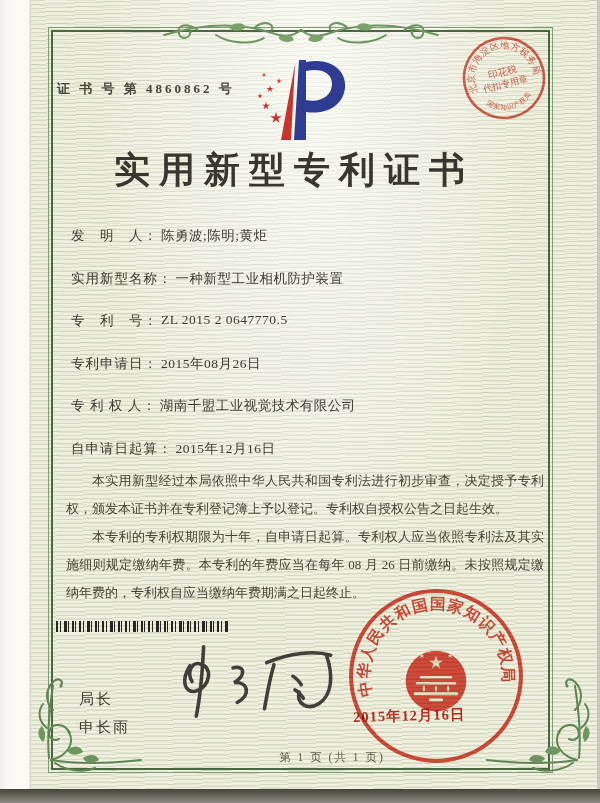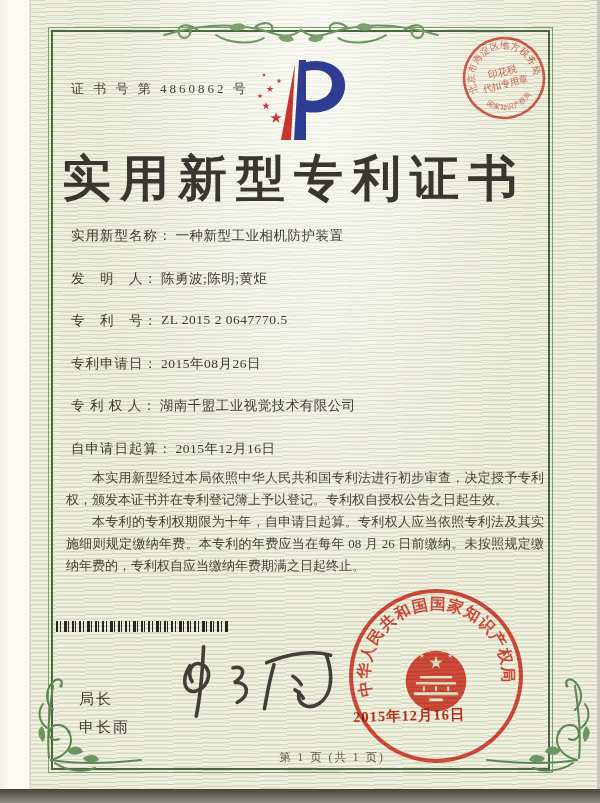--- a/index.html
+++ b/index.html
@@ -19,34 +19,34 @@
   .scan-shadow { position:absolute; left:0; bottom:0; width:600px; height:14px;
                  background:linear-gradient(#454439,#8f8d83); }
   .scan-right { position:absolute; right:0; top:0; width:3px; height:789px; background:#c9c8bf; }
 
   .frame { position:absolute; left:17px; top:27px; width:505px; height:746px;
            border:1px solid #7d9c6f; }
   .frame-inner { position:absolute; inset:2px; border:2px solid #49683f; }
 
   .ornament { position:absolute; pointer-events:none; }
 
-  .cert-no { position:absolute; left:40px; top:80px; font-size:13px; letter-spacing:3px; color:#47453c; }
+  .cert-no { position:absolute; left:26px; top:80px; font-size:13px; letter-spacing:3px; color:#47453c;font-weight:bold; }
 
   .logo { position:absolute; left:222px; top:56px; width:104px; height:92px; }
 
   .title { position:absolute; left:17px; top:146px; width:483px; text-align:center;
-           font-size:49px; font-weight:600; letter-spacing:9px; color:#38362f; text-indent:9px; }
+           font-size:36px; font-weight:600; letter-spacing:9px; color:#38362f; text-indent:9px; }
 
   .fields { position:absolute; left:40px; top:227px; width:470px; }
   .field-row { height:42.6px; display:flex; align-items:flex-start; font-size:13.5px; color:#3e3b32; }
   .field-row .lbl { white-space:pre; letter-spacing:1px; }
   .field-row .val { margin-left:3px; letter-spacing:.5px; }
 
   .body-text { position:absolute; left:35px; top:467px; width:478px;
-               font-size:13px; line-height:22px; color:#474337; text-align:justify; }
+               font-size:13px; line-height:28px; color:#474337; text-align:justify; }
   .body-text p { text-indent:2em; }
 
   .barcode { position:absolute; left:25px; top:621px; width:172px; height:11px;
              background:repeating-linear-gradient(90deg,
                #26251f 0 2px, transparent 2px 4px,
                #26251f 4px 5px, transparent 5px 8px,
                #26251f 8px 11px, transparent 11px 12px,
                #26251f 12px 13px, transparent 13px 16px,
                #26251f 16px 18px, transparent 18px 19px,
                #26251f 19px 20px, transparent 20px 23px); }
@@ -130,26 +130,26 @@
         <use href="#star5" transform="translate(17,33) scale(3.6)"></use>
         <use href="#star5" transform="translate(26,25) scale(2.7)"></use>
         <use href="#star5" transform="translate(11,19) scale(2.2)"></use>
       </g>
     </svg>
 
     <div class="title">实用新型专利证书</div>
 
     <div class="fields">
       <div class="field-row">
+        <span class="lbl">发　明　人：</span>
+        <span class="val">陈勇波;陈明;黄炬</span>
+      </div>
+      <div class="field-row">
         <span class="lbl">实用新型名称：</span>
         <span class="val">一种新型工业相机防护装置</span>
-      </div>
-      <div class="field-row">
-        <span class="lbl">发　明　人：</span>
-        <span class="val">陈勇波;陈明;黄炬</span>
       </div>
       <div class="field-row">
         <span class="lbl">专　利　号：</span>
         <span class="val">ZL 2015 2 0647770.5</span>
       </div>
       <div class="field-row">
         <span class="lbl">专利申请日：</span>
         <span class="val">2015年08月26日</span>
       </div>
       <div class="field-row">

